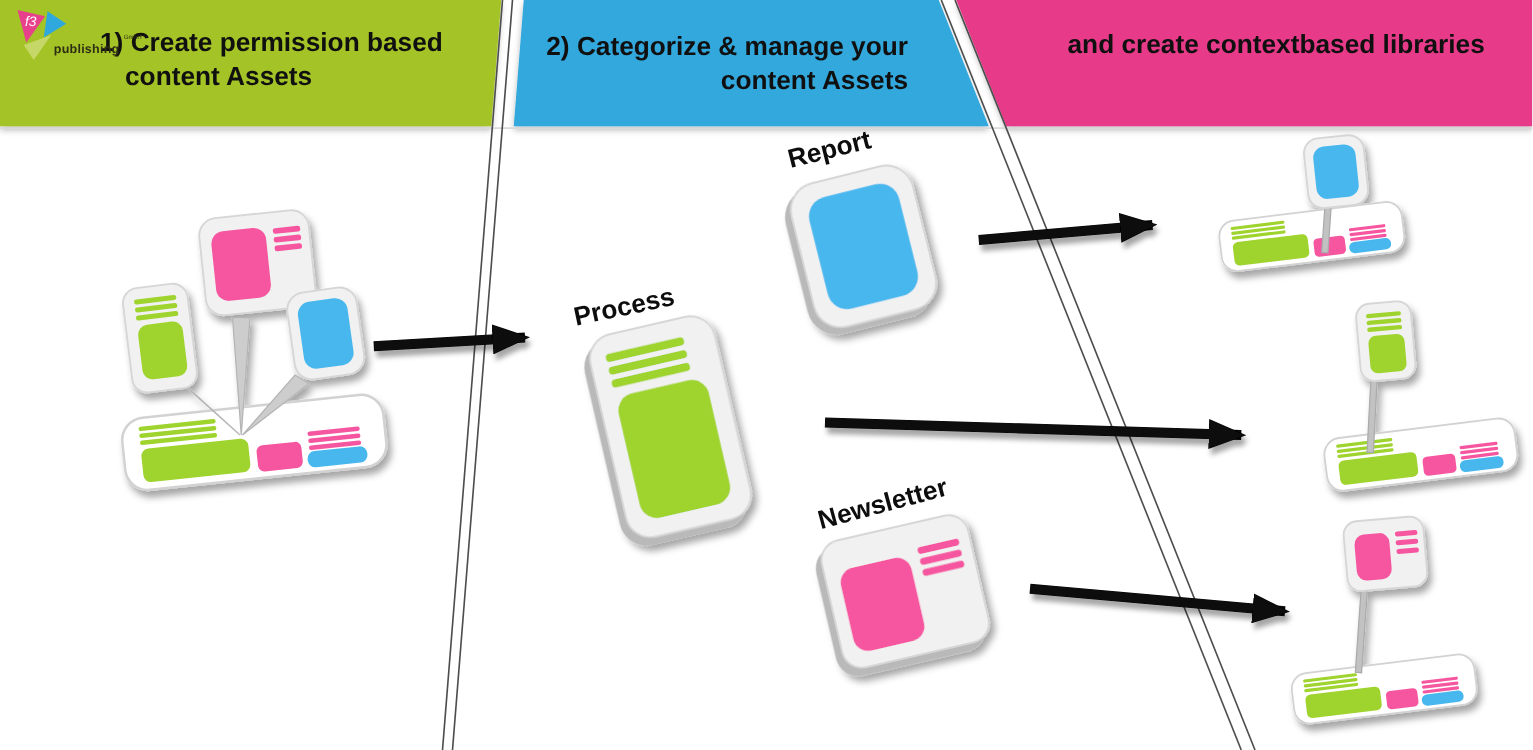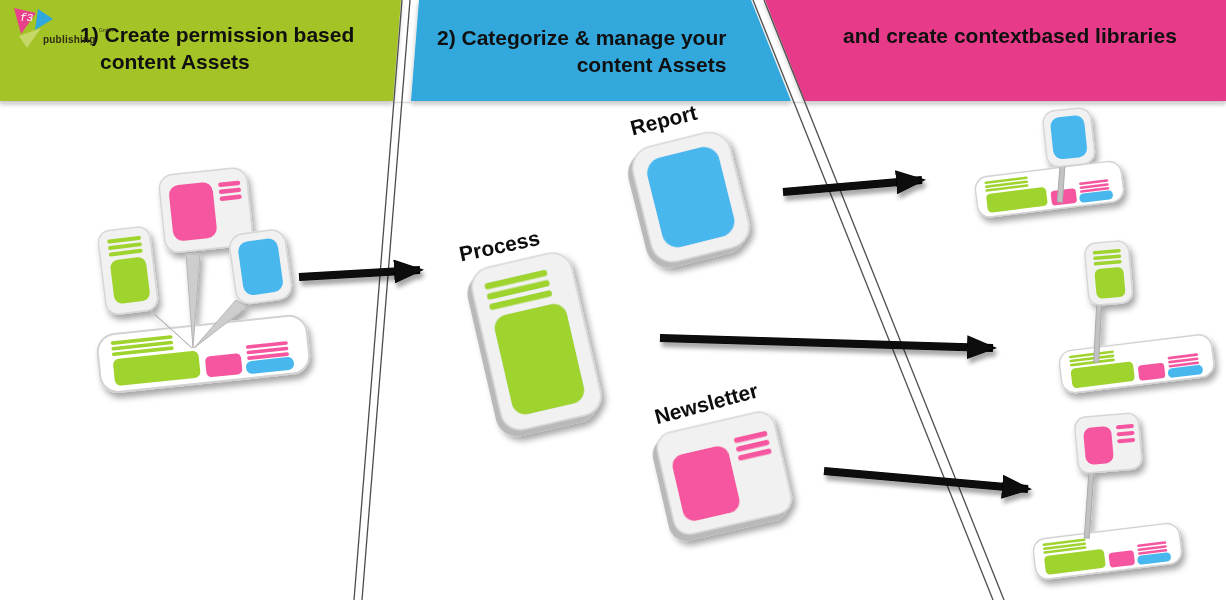--- a/index.html
+++ b/index.html
@@ -24,30 +24,30 @@
   .divline     { stroke:#4d4d4d; stroke-width:1.3; fill:none; }
   .arrow       { stroke:#070707; stroke-width:8; }
 
   .htext { position:absolute; font-weight:bold; font-size:21px; line-height:27px;
            color:#101010; white-space:nowrap; }
   .htext-1 { left:80px;  top:21px; }
   .htext-2 { left:437px; top:24px;text-align:right; }
   .htext-3 { left:843px; top:22px; }
   .htext-1 .l2 { margin-left:20px; }
   .htext-2 .l2 { margin-left:32px; }
-  .htext-3 .l2 { }
+  .htext-3 .l2 { margin-left:11px; }
 
   .asset-label { position:absolute; font-weight:bold; font-size:21px; color:#0d0d0d;
                  transform-origin:left top; white-space:nowrap; }
   .label-process    { left:457px; top:243px; transform:rotate(-12deg); }
   .label-report     { left:628px; top:117px; transform:rotate(-14deg); }
   .label-newsletter { left:652px; top:406px; transform:rotate(-15deg); }
 
   .logo { position:absolute; left:6px; top:5px; width:130px; height:48px; }
-  .logo-mark { position:absolute; left:14px; top:7px; font-family:Liberation Mono, monospace;
+  .logo-mark { position:absolute; left:14px; top:7px; font-family:Liberation Sans, sans-serif;
                font-style:italic; font-size:11px; color:#ffffff; }
   .logo-name { position:absolute; left:37px; top:29px; font-weight:bold; font-size:10px;
                color:#2e2e14; letter-spacing:0.2px; }
   .logo-suffix { position:absolute; left:93px; top:22px; font-size:5px; color:#2e2e14; }
 </style>
 </head>
 <body>
 
 <div class="stage">
 

